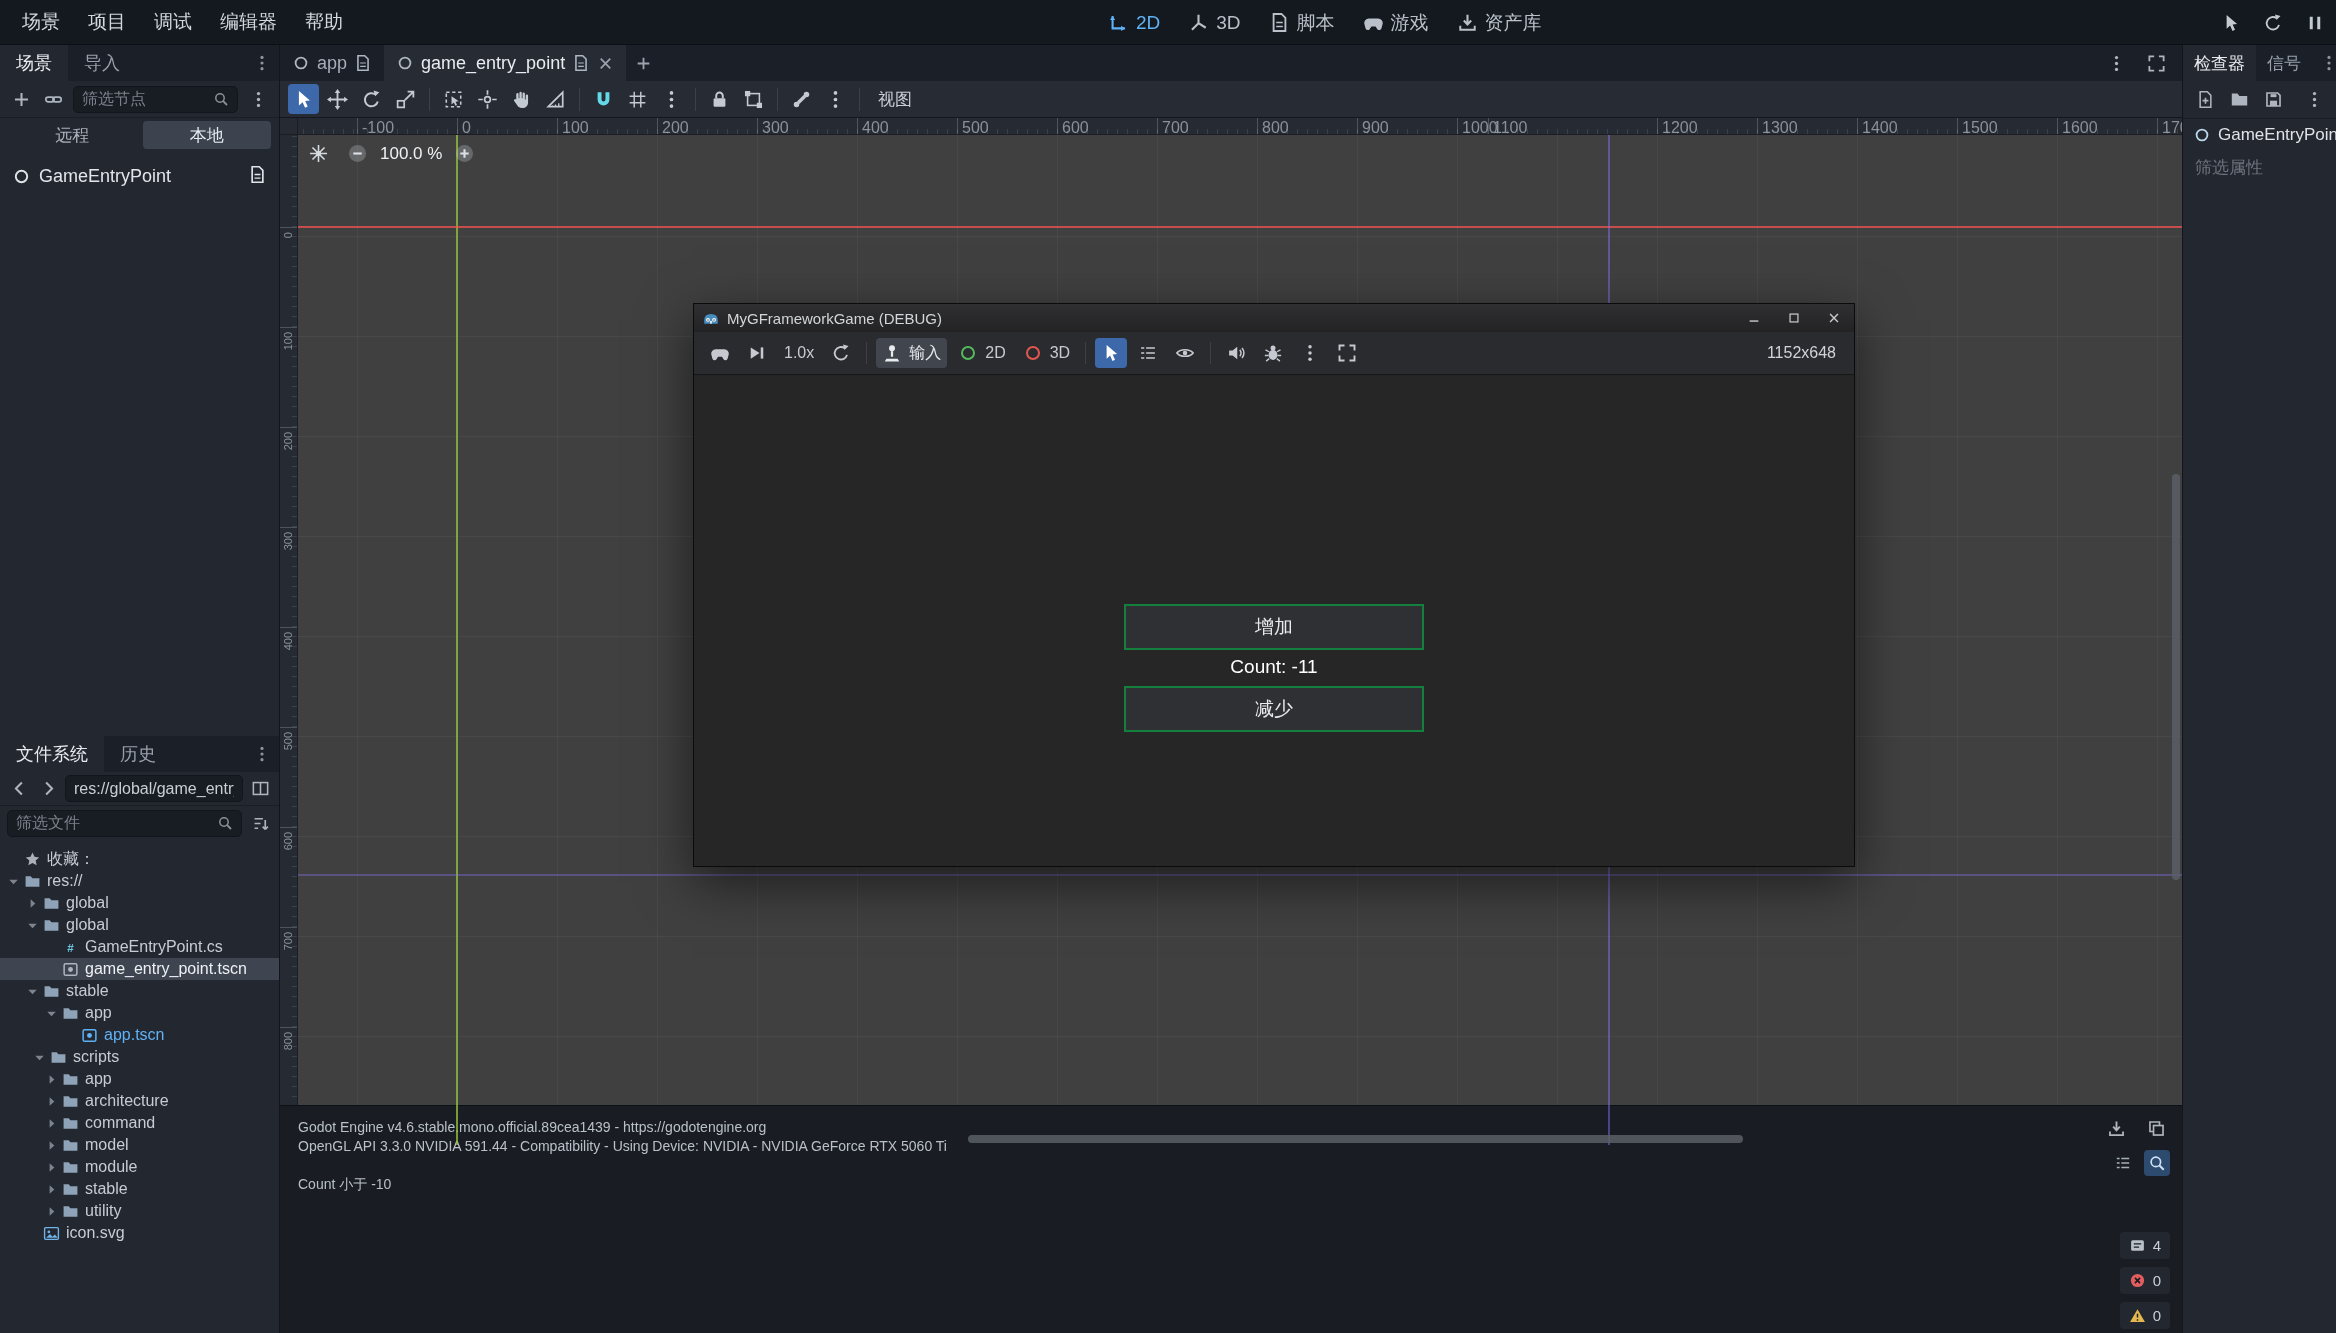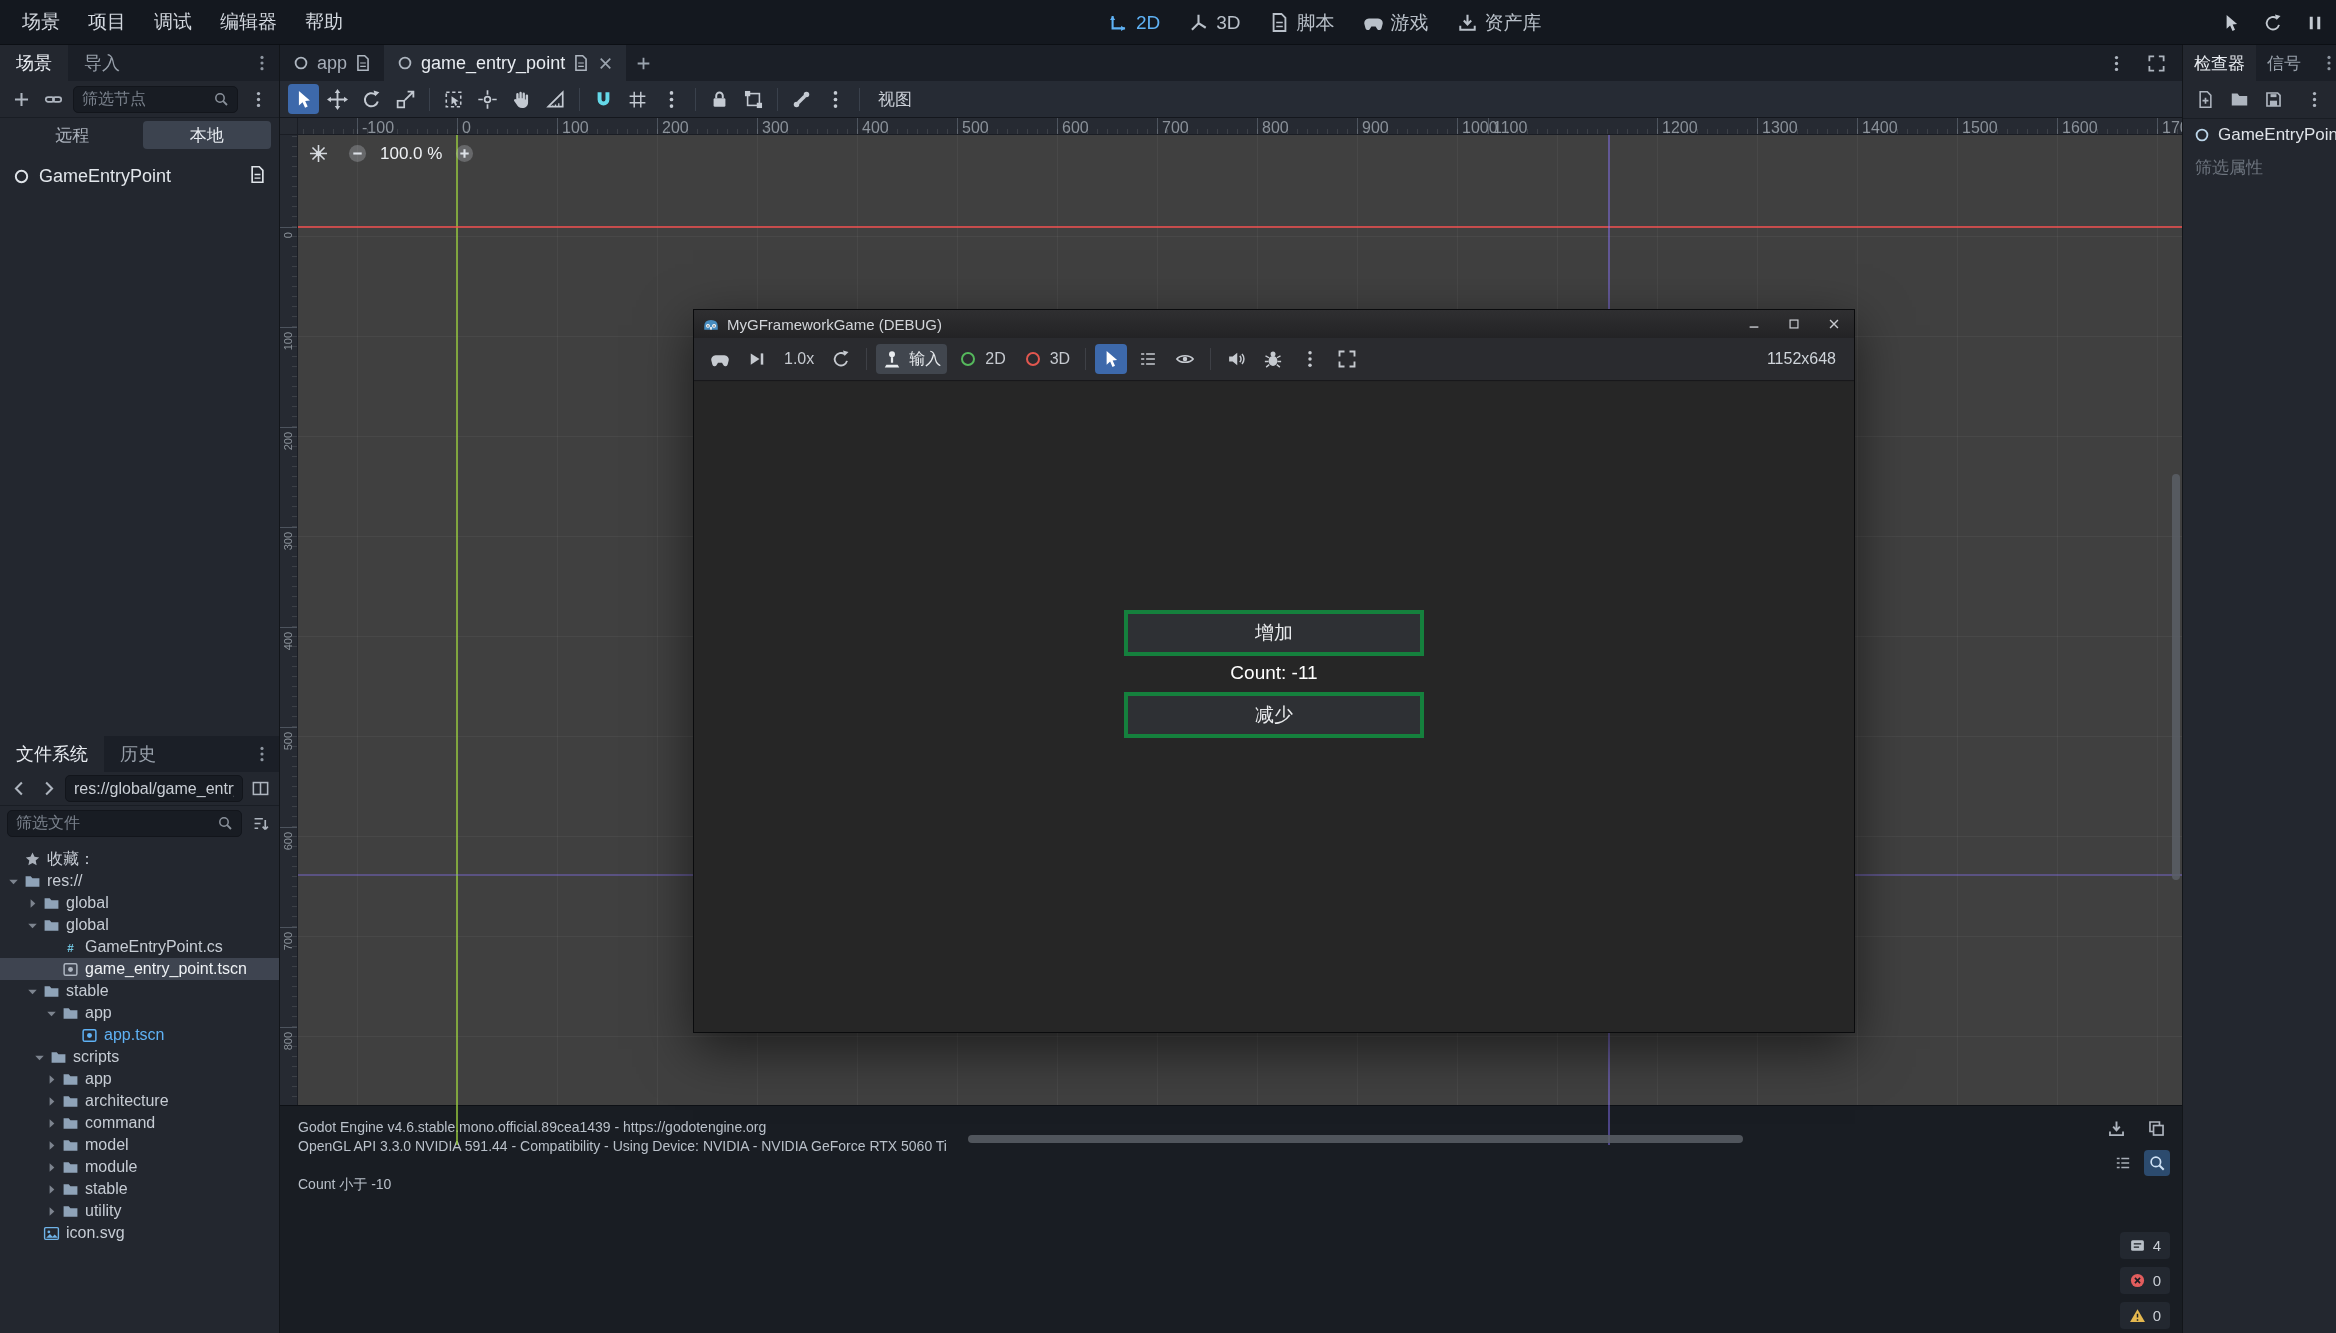--- a/index.html
+++ b/index.html
@@ -91,37 +91,37 @@
   .axis-x{position:absolute;top:91px;left:0;right:0;height:2px;background:rgba(255,80,80,.70);z-index:1}
   .bound-v{position:absolute;left:1310px;top:0;bottom:0;width:2px;background:rgba(140,118,255,.45);z-index:1}
   .bound-h{position:absolute;top:739px;left:0;right:0;height:2px;background:rgba(140,118,255,.35);z-index:1}
   .zoomctl{position:absolute;left:10px;top:8px;display:flex;align-items:center;gap:12px;z-index:5;color:#dde1e7}
   .zoomctl .i{width:21px;height:21px}
   .zoomval{font-size:17px;color:#eef1f4}
   .hscroll{position:absolute;bottom:2px;left:670px;width:775px;height:8px;background:#5a5f66;border-radius:4px;opacity:.85;z-index:6}
   .vscroll{position:absolute;right:2px;top:339px;width:8px;height:406px;background:#5a5f66;border-radius:4px;opacity:.85;z-index:6}
 
   
-  .gwin{position:absolute;left:395px;top:174px;width:1162px;height:724px;background:#242424;border:1px solid #0a0b0d;box-shadow:0 16px 50px rgba(0,0,0,.55);z-index:10}
+  .gwin{position:absolute;left:395px;top:168px;width:1162px;height:564px;background:#242424;border:1px solid #0a0b0d;box-shadow:0 16px 50px rgba(0,0,0,.55);z-index:10}
   .gtitle{height:28px;background:linear-gradient(#2f2f31,#232325);display:flex;align-items:center;gap:7px;padding-left:8px}
   .gtitle .i{width:18px;height:18px}
   .gtitle-text{font-size:15px;color:#d2d5d9}
   .gwin-controls{margin-left:auto;display:flex;height:100%}
   .wbtn{width:40px;display:flex;align-items:center;justify-content:center;color:#c9cbd0}
   .wbtn .i{width:14px;height:14px}
   .gtoolbar{height:43px;background:#2a2b2f;border-bottom:1px solid #18181b;display:flex;align-items:center;gap:5px;padding:0 10px}
   .gtb-btn{height:30px;min-width:30px;border-radius:4px;display:flex;align-items:center;justify-content:center;gap:7px;color:#c6cad0;padding:0 6px;font-size:16px}
   .gtb-btn .i{width:20px;height:20px}
   .gtb-btn.toggle{background:#41464e;color:#e8ebee}
   .gtb-btn.bluesel{background:#3d69ab;color:#fff}
   .gtb-sep{width:1px;height:22px;background:#3e4046;margin:0 4px}
   .ring-g{color:#55b85c}.ring-r{color:#e2574f}
   .gres{margin-left:auto;font-size:16px;color:#cfd4da;padding-right:8px}
   .gcontent{position:absolute;top:72px;left:0;right:0;bottom:0;background:#262626}
-  .gbtn{position:absolute;left:50%;transform:translateX(-50%);width:300px;height:46px;background:#2e3034;border:4px solid #15803d;display:flex;align-items:center;justify-content:center;font-size:19px;color:#e8eaec}
+  .gbtn{position:absolute;left:50%;transform:translateX(-50%);width:300px;height:46px;background:#2e3034;border:2px solid #15803d;display:flex;align-items:center;justify-content:center;font-size:19px;color:#e8eaec}
   .gcount{position:absolute;left:50%;transform:translateX(-50%);top:280px;font-size:19px;color:#fff;white-space:nowrap}
 
   
   .output{position:absolute;left:280px;top:1105px;right:154px;bottom:0;background:#191d23;border-top:1px solid #0d1015}
   .outlines{padding:12px 0 0 18px;font-family:"DejaVu Sans Mono",monospace;font-size:14px;line-height:19px;color:#b9c0c9}
   .oline{min-height:19px;white-space:pre}
   .out-top-icons{position:absolute;top:10px;right:14px;display:flex;gap:16px;color:#a8aeb7}
   .out-mid-icons{position:absolute;top:44px;right:12px;display:flex;gap:8px}
   .oibtn{width:26px;height:26px;display:flex;align-items:center;justify-content:center;border-radius:4px;color:#a8aeb7}
   .oibtn.sel{background:#2c4b6e;color:#cfe2f5}

